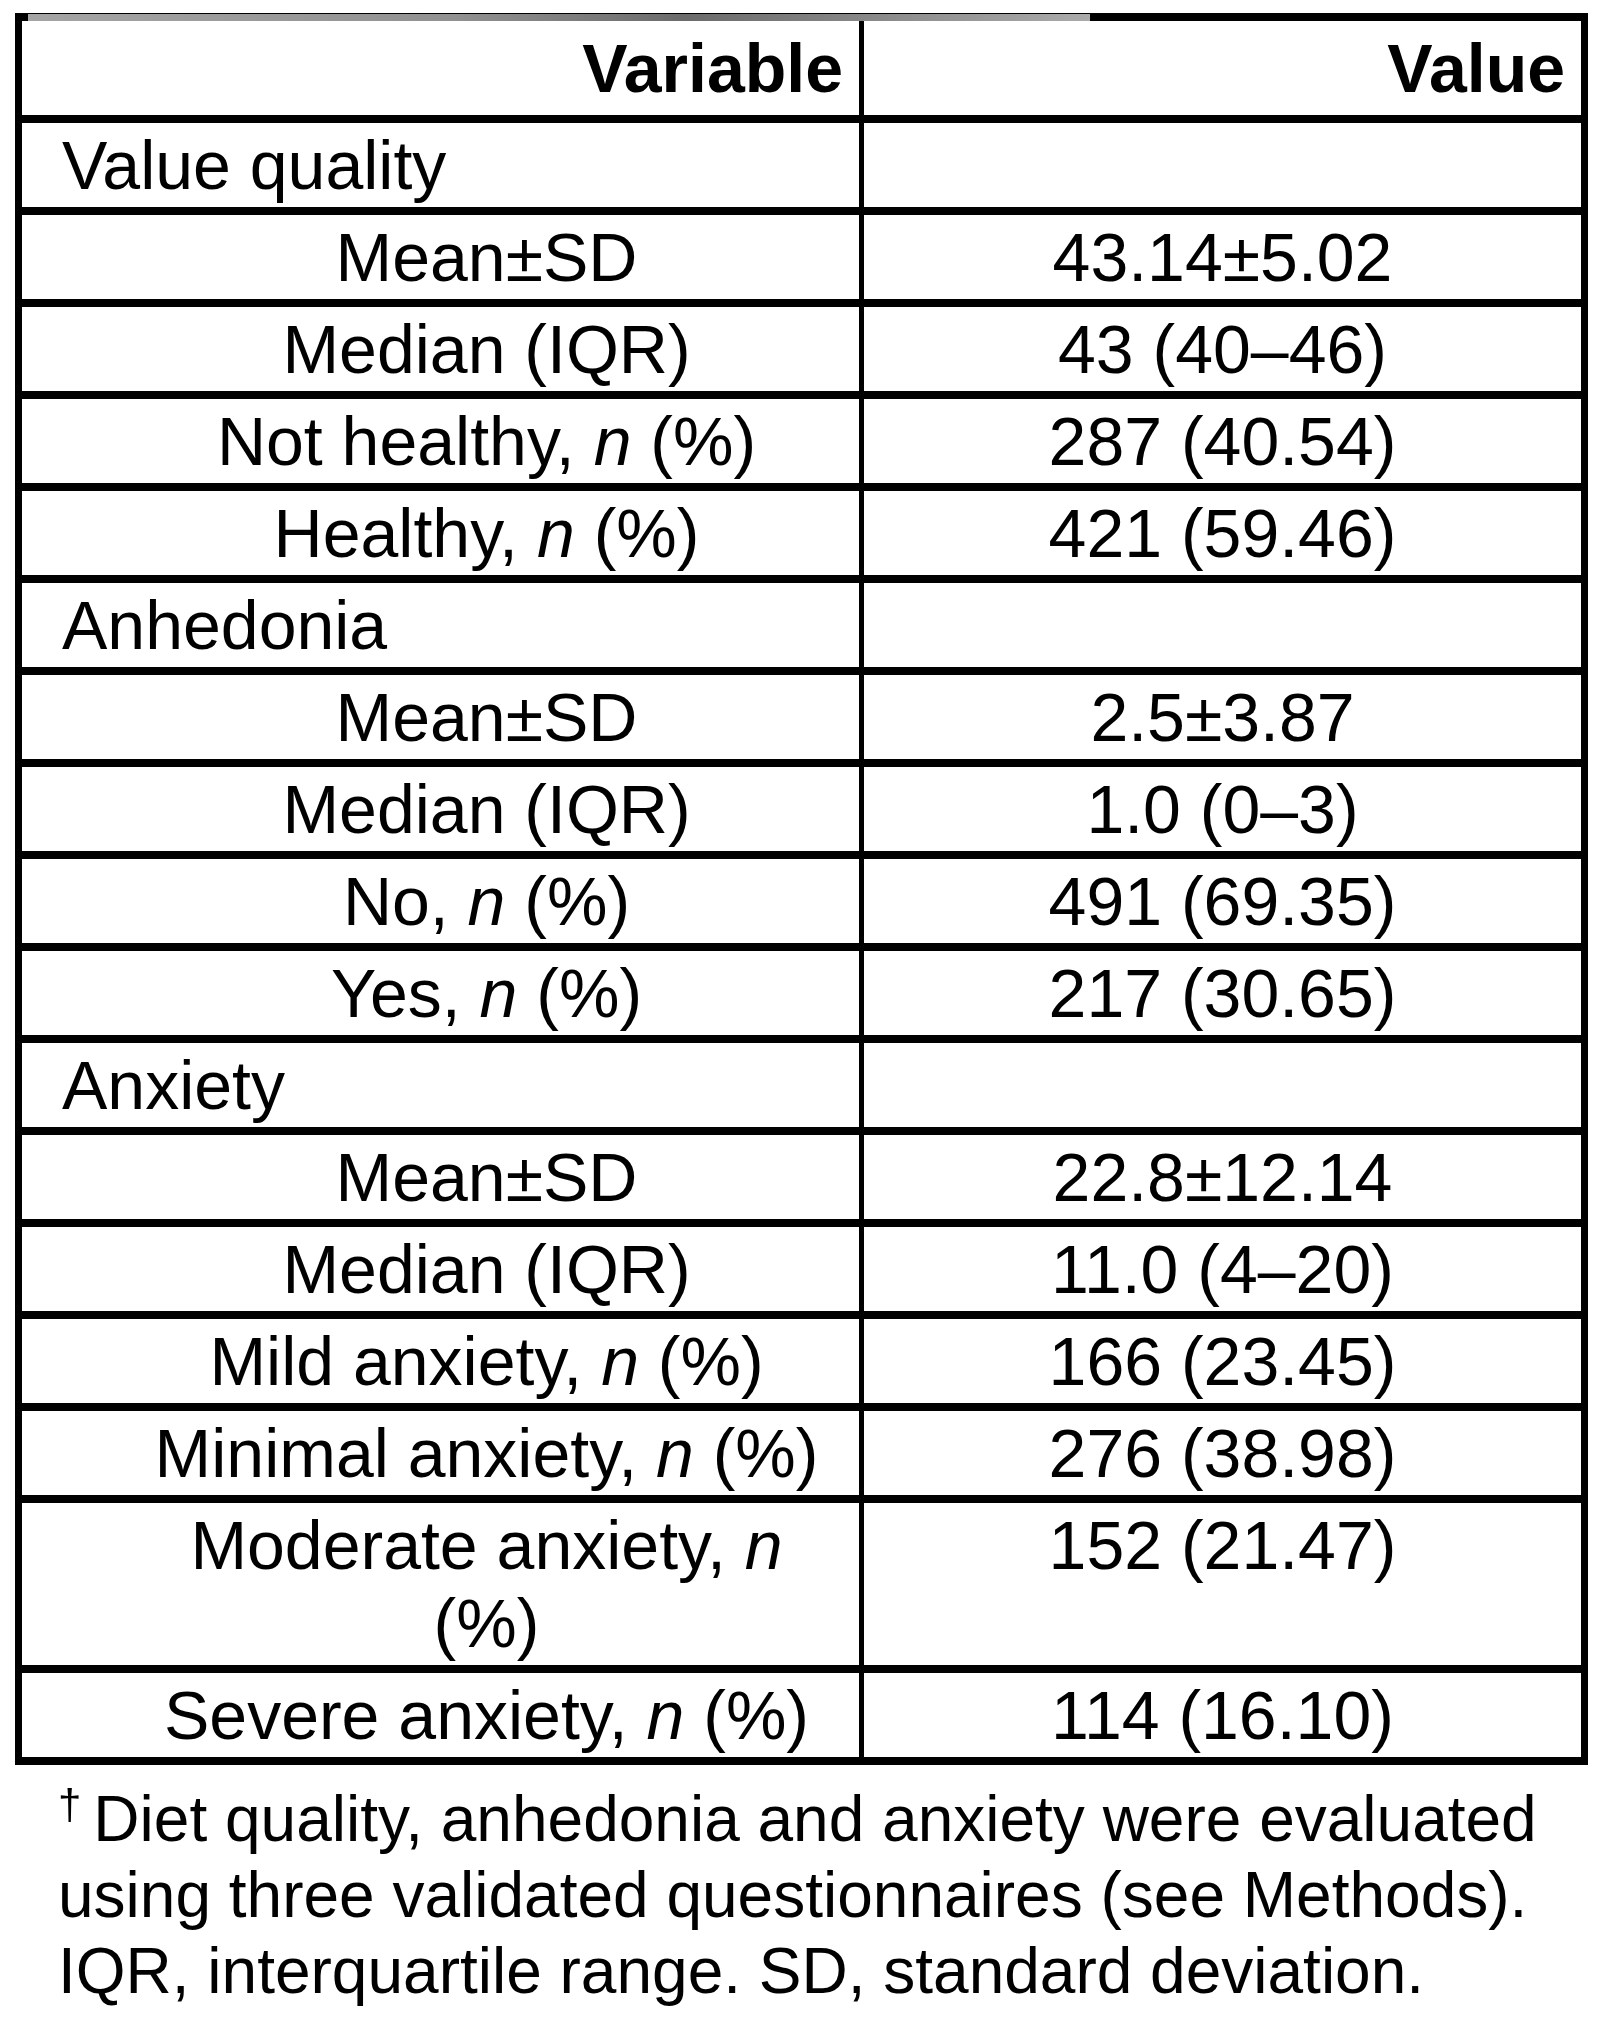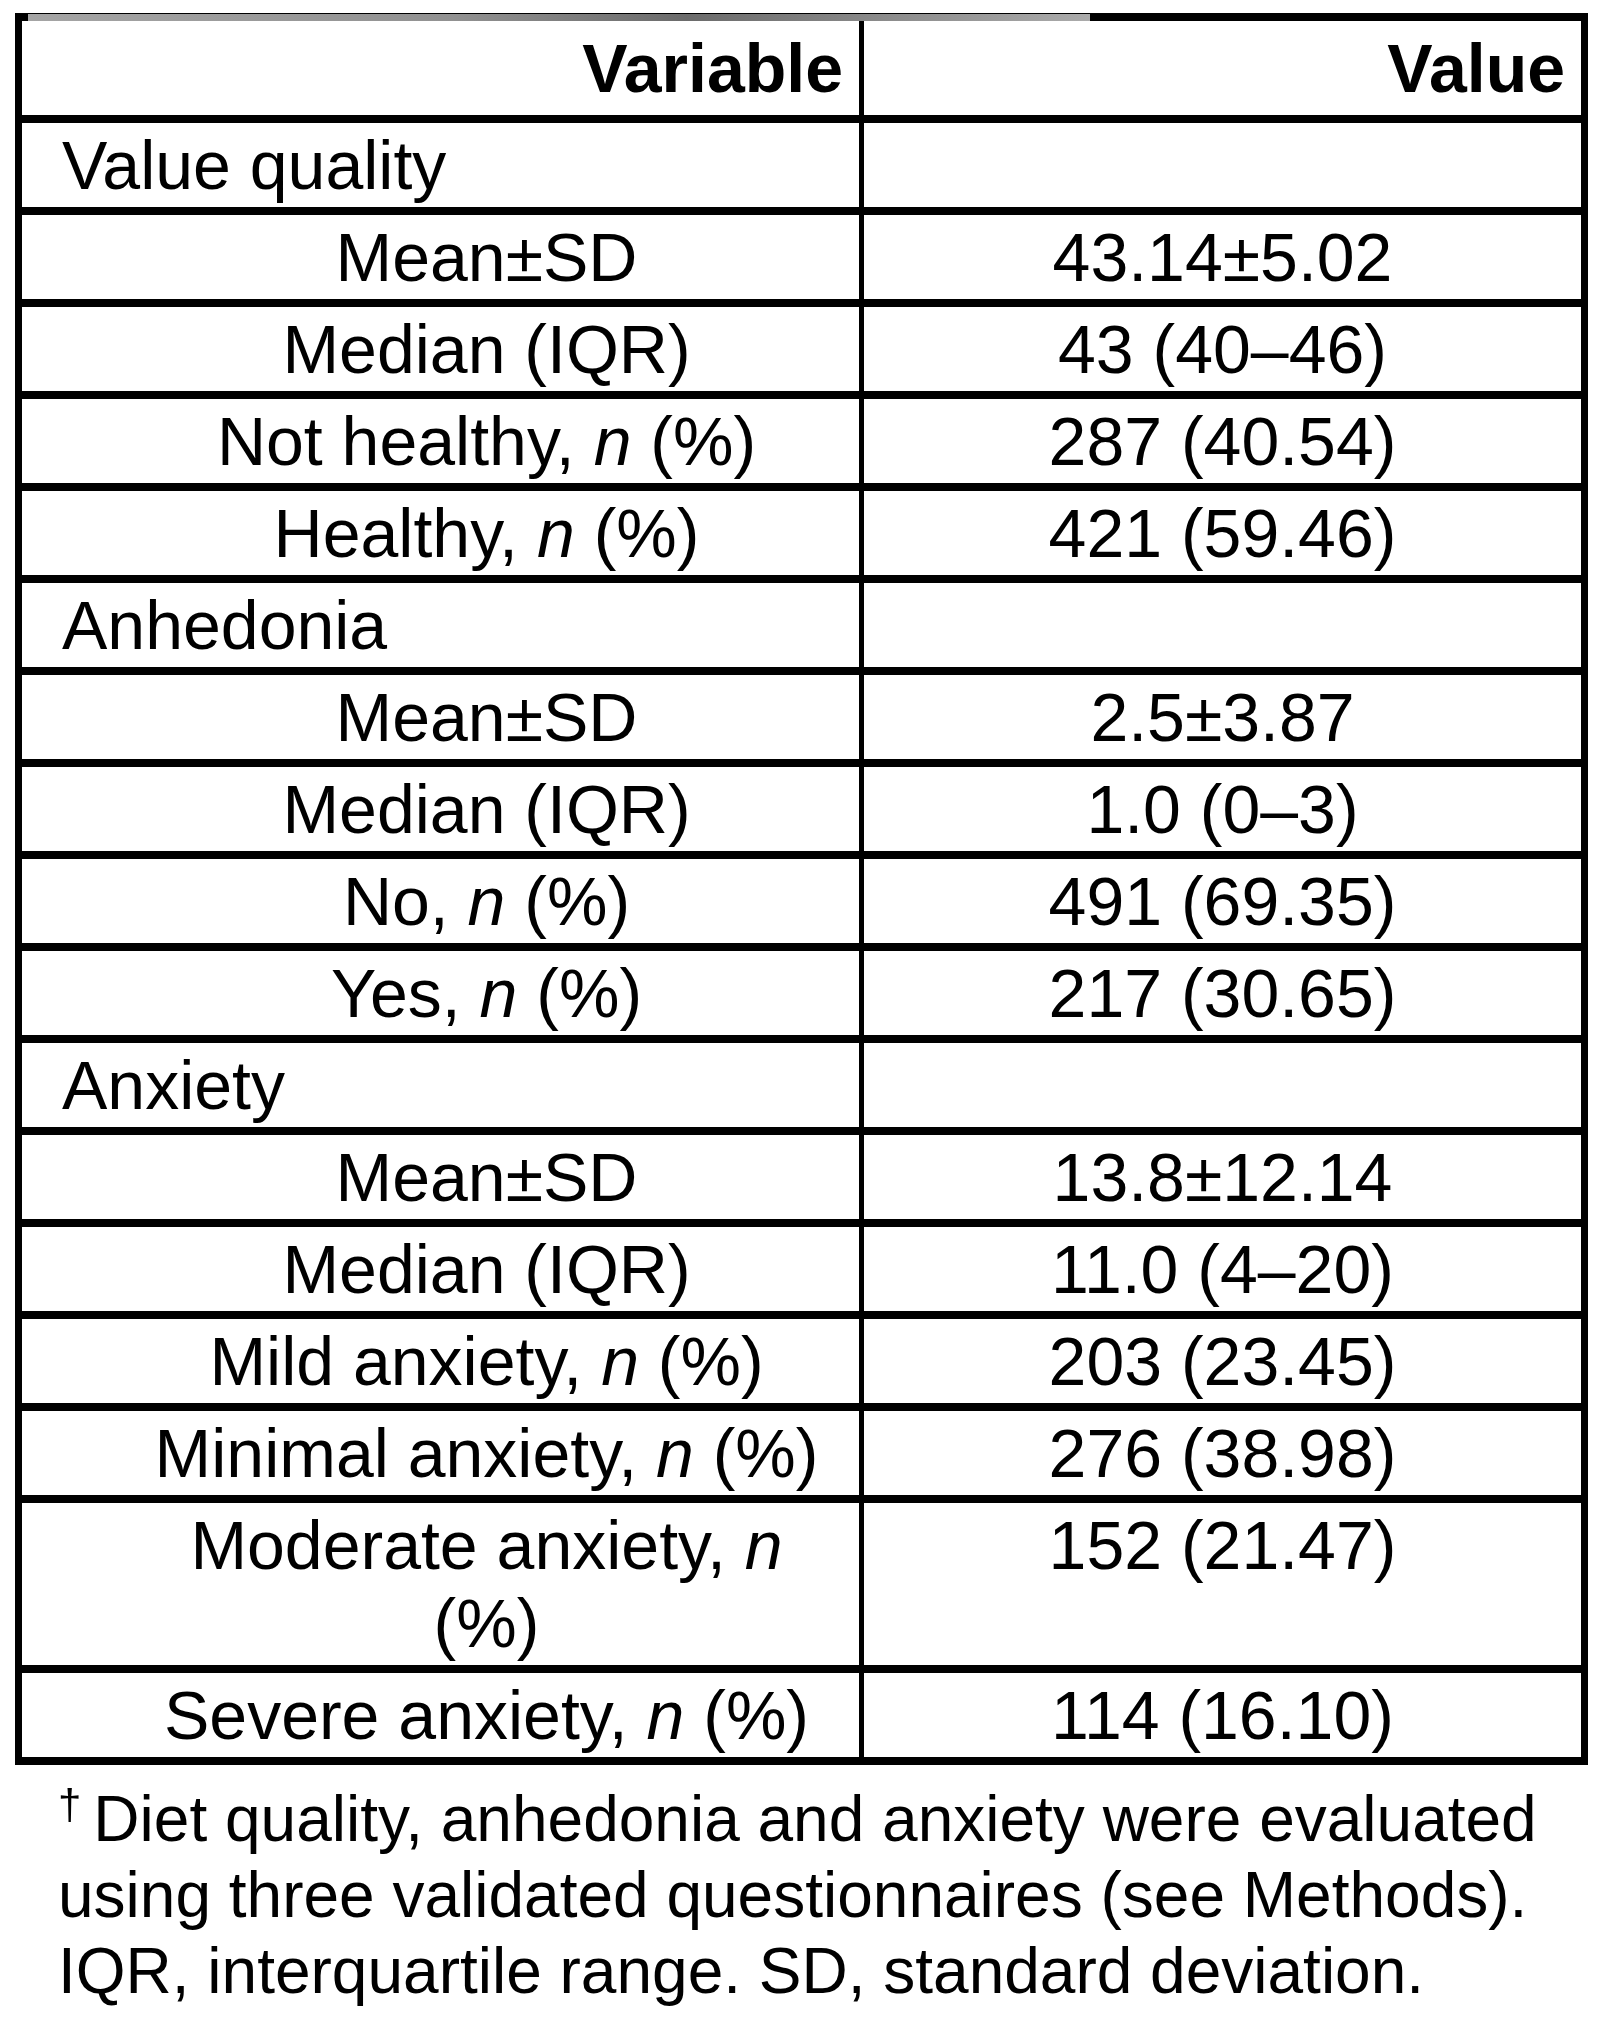--- a/index.html
+++ b/index.html
@@ -130,29 +130,29 @@
         <tr>
           <td class="item">Yes, <i>n</i> (%)</td>
           <td class="value">217 (30.65)</td>
         </tr>
         <tr>
           <td class="section">Anxiety</td>
           <td class="value"></td>
         </tr>
         <tr>
           <td class="item">Mean±SD</td>
-          <td class="value">13.8±12.14</td>
+          <td class="value">22.8±12.14</td>
         </tr>
         <tr>
           <td class="item">Median (IQR)</td>
           <td class="value">11.0 (4–20)</td>
         </tr>
         <tr>
           <td class="item">Mild anxiety, <i>n</i> (%)</td>
-          <td class="value">203 (23.45)</td>
+          <td class="value">166 (23.45)</td>
         </tr>
         <tr>
           <td class="item">Minimal anxiety, <i>n</i> (%)</td>
           <td class="value">276 (38.98)</td>
         </tr>
         <tr>
           <td class="item">Moderate anxiety, <i>n</i><br> (%)</td>
           <td class="value">152 (21.47)</td>
         </tr>
         <tr>

